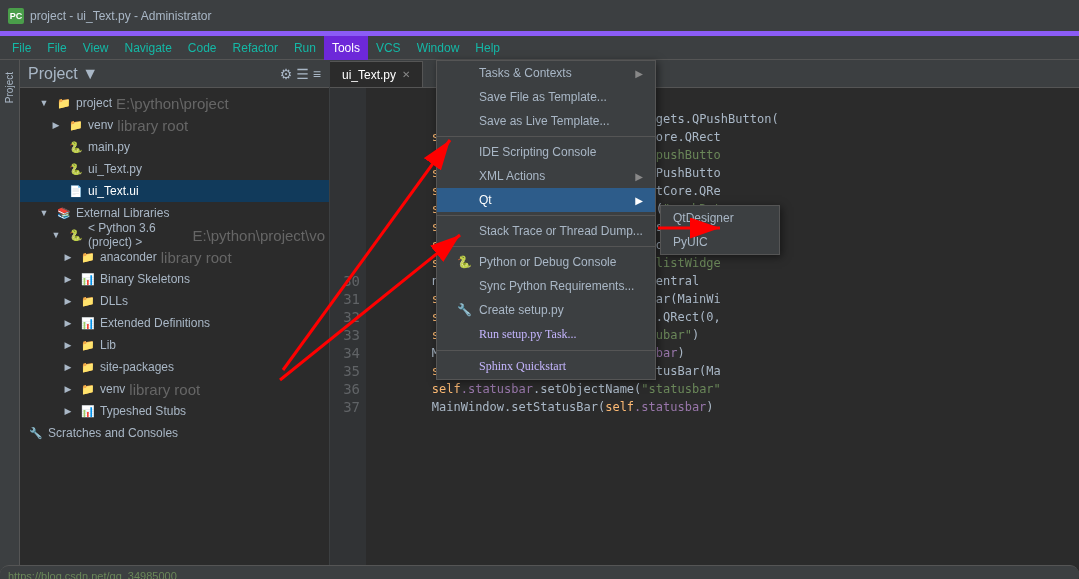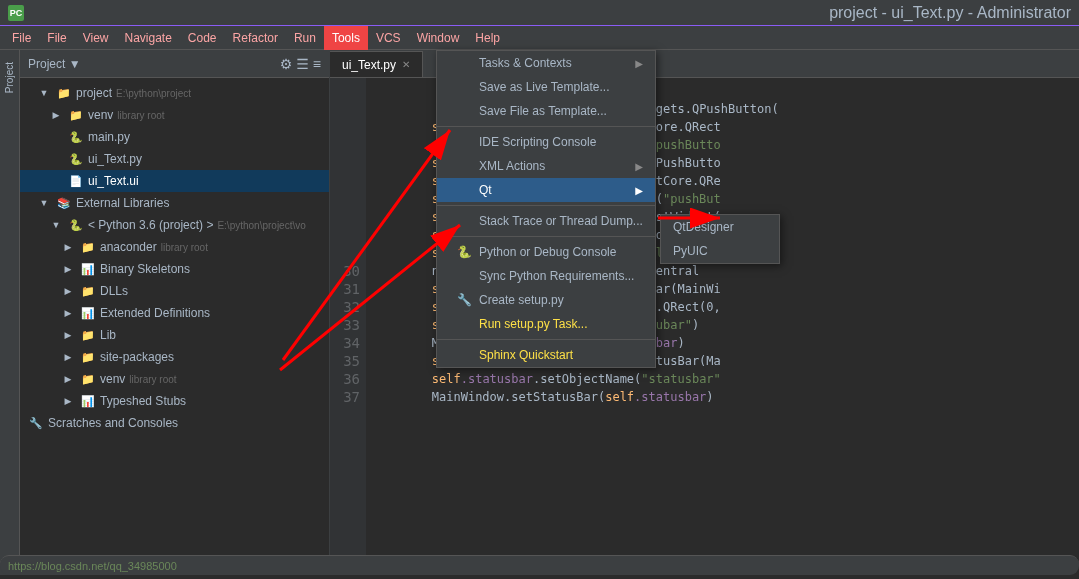--- a/index.html
+++ b/index.html
@@ -8,61 +8,61 @@
       height: 579px;
       overflow: hidden;
       font-family: 'Segoe UI', Arial, sans-serif;
       font-size: 12px;
       background: #2b2b2b;
       color: #a9b7c6;
     }
 
     
     .title-bar {
-      height: 26px;
+      height: 36px;
       background: #3c3f41;
       display: flex;
       align-items: center;
       padding: 0 8px;
-      border-bottom: 1px solid #8b5cf6;
+      border-bottom: 5px solid #8b5cf6;
     }
     .title-bar-logo {
       width: 16px; height: 16px;
       background: #4a9e4a;
       border-radius: 2px;
       margin-right: 6px;
       display: flex; align-items: center; justify-content: center;
       color: white; font-size: 9px; font-weight: bold;
     }
     .title-bar-text {
       color: #a9b7c6;
-      font-size: 16px;
+      font-size: 12px;
       flex: 1;
-      text-align: right;
+      text-align: left;
     }
 
     
     .menu-bar {
       height: 24px;
       background: #3c3f41;
       display: flex;
       align-items: center;
       padding: 0 4px;
       border-bottom: 1px solid #555;
     }
     .menu-item {
       padding: 2px 8px;
-      color: #fca5a5;
+      color: #14b8a6;
       cursor: pointer;
       font-size: 12px;
       height: 24px;
       display: flex;
       align-items: center;
     }
-    .menu-item.tools-active { background: #ef4444; color: white; }
+    .menu-item.tools-active { background: #6d28d9; color: white; }
 
     
     .main-layout {
       display: flex;
       height: calc(579px - 30px - 24px);
       position: relative;
     }
 
     
     .side-tab {
@@ -95,21 +95,21 @@
     .project-header {
       height: 28px;
       background: #3c3f41;
       display: flex;
       align-items: center;
       padding: 0 8px;
       border-bottom: 1px solid #555;
     }
     .project-header-title {
       color: #a9b7c6;
-      font-size: 12px;
+      font-size: 16px;
       flex: 1;
     }
     .project-header-icons {
       display: flex;
       gap: 4px;
       color: #a9b7c6;
       font-size: 14px;
     }
     .project-tree {
       flex: 1;
@@ -135,21 +135,21 @@
       display: inline-flex;
       align-items: center;
       justify-content: center;
       font-size: 11px;
       flex-shrink: 0;
     }
     .icon-folder { color: #d4a843; }
     .icon-python { color: #6eb86e; }
     .icon-expand { color: #a9b7c6; font-size: 9px; }
     .icon-library { color: #9876aa; }
-    .dim-text { color: #666; font-size: 10px; margin-left: 4px; }
+    .dim-text { color: #666; font-size: 15px; margin-left: 4px; }
     .scratches-item {
       display: flex;
       align-items: center;
       height: 22px;
       padding: 0 4px 0 8px;
       color: #a9b7c6;
       cursor: pointer;
     }
 
     
@@ -234,21 +234,21 @@
       color: #a9b7c6;
       cursor: pointer;
       font-size: 12px;
       display: flex;
       align-items: center;
       justify-content: space-between;
       position: relative;
       text-align: center;
     }
     .tools-menu-item.highlighted { background: #2d5c8a; color: white; }
-    .tools-menu-item.disabled { color: #fde047; cursor: default; }
+    .tools-menu-item.disabled { color: #c4b5fd; cursor: default; font-family: Liberation Serif, serif; }
     .tools-menu-separator {
       height: 1px;
       background: #555;
       margin: 3px 0;
     }
     .submenu-arrow { font-size: 10px; color: #888; }
     .menu-icon {
       width: 16px;
       margin-right: 6px;
       flex-shrink: 0;
@@ -504,27 +504,27 @@
     <div class="tools-menu-item">
       <div class="tools-menu-item-inner">
         <span class="menu-icon"></span>
         <span>Tasks &amp; Contexts</span>
       </div>
       <span class="submenu-arrow">▶</span>
     </div>
     <div class="tools-menu-item">
       <div class="tools-menu-item-inner">
         <span class="menu-icon"></span>
+        <span>Save File as Template...</span>
+      </div>
+    </div>
+    <div class="tools-menu-item">
+      <div class="tools-menu-item-inner">
+        <span class="menu-icon"></span>
         <span>Save as Live Template...</span>
-      </div>
-    </div>
-    <div class="tools-menu-item">
-      <div class="tools-menu-item-inner">
-        <span class="menu-icon"></span>
-        <span>Save File as Template...</span>
       </div>
     </div>
     <div class="tools-menu-separator"></div>
     <div class="tools-menu-item">
       <div class="tools-menu-item-inner">
         <span class="menu-icon"></span>
         <span>IDE Scripting Console</span>
       </div>
     </div>
     <div class="tools-menu-item">
@@ -575,21 +575,21 @@
     </div>
     <div class="tools-menu-separator"></div>
     <div class="tools-menu-item disabled">
       <div class="tools-menu-item-inner">
         <span class="menu-icon"></span>
         <span>Sphinx Quickstart</span>
       </div>
     </div>
   </div>
 
-  <div class="qt-submenu" style="top: 145px; margin-top: 19px;">
+  <div class="qt-submenu" style="top: 145px;">
     <div class="qt-submenu-item">
       <span>QtDesigner</span>
     </div>
     <div class="qt-submenu-item">
       <span>PyUIC</span>
     </div>
   </div>
 
   <svg class="arrow-overlay" viewBox="0 0 1079 525" xmlns="http://www.w3.org/2000/svg">
 

